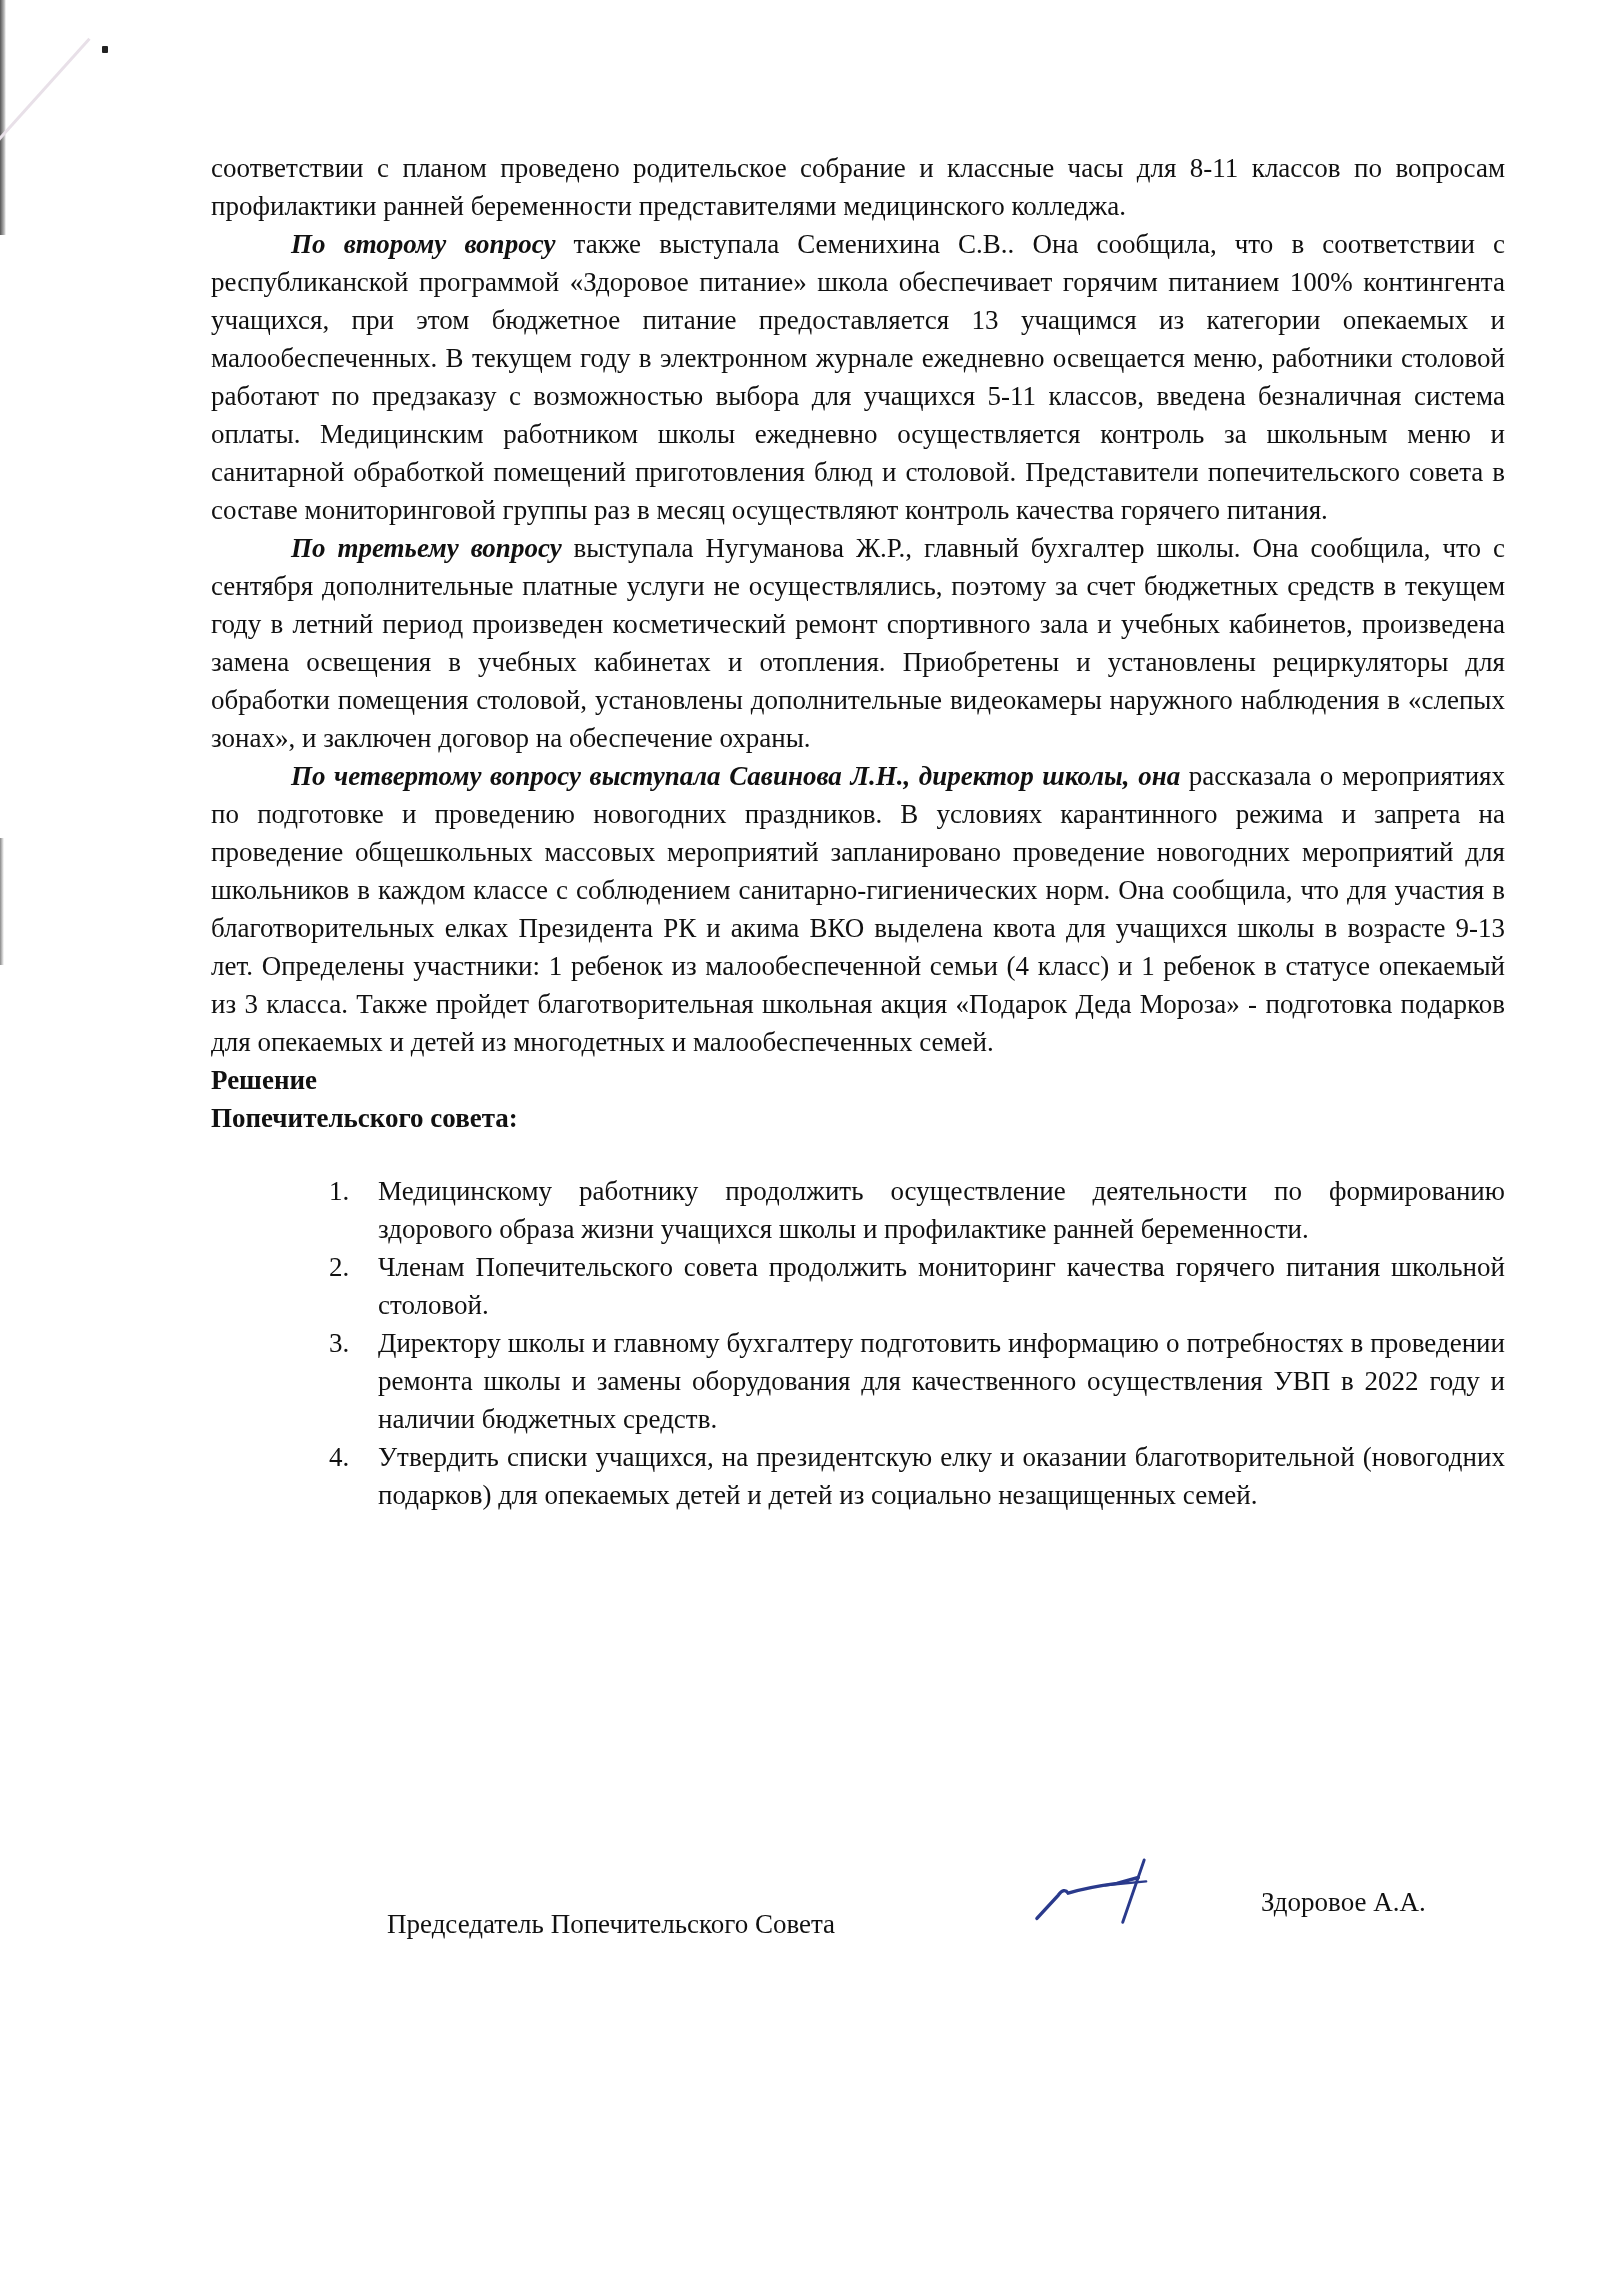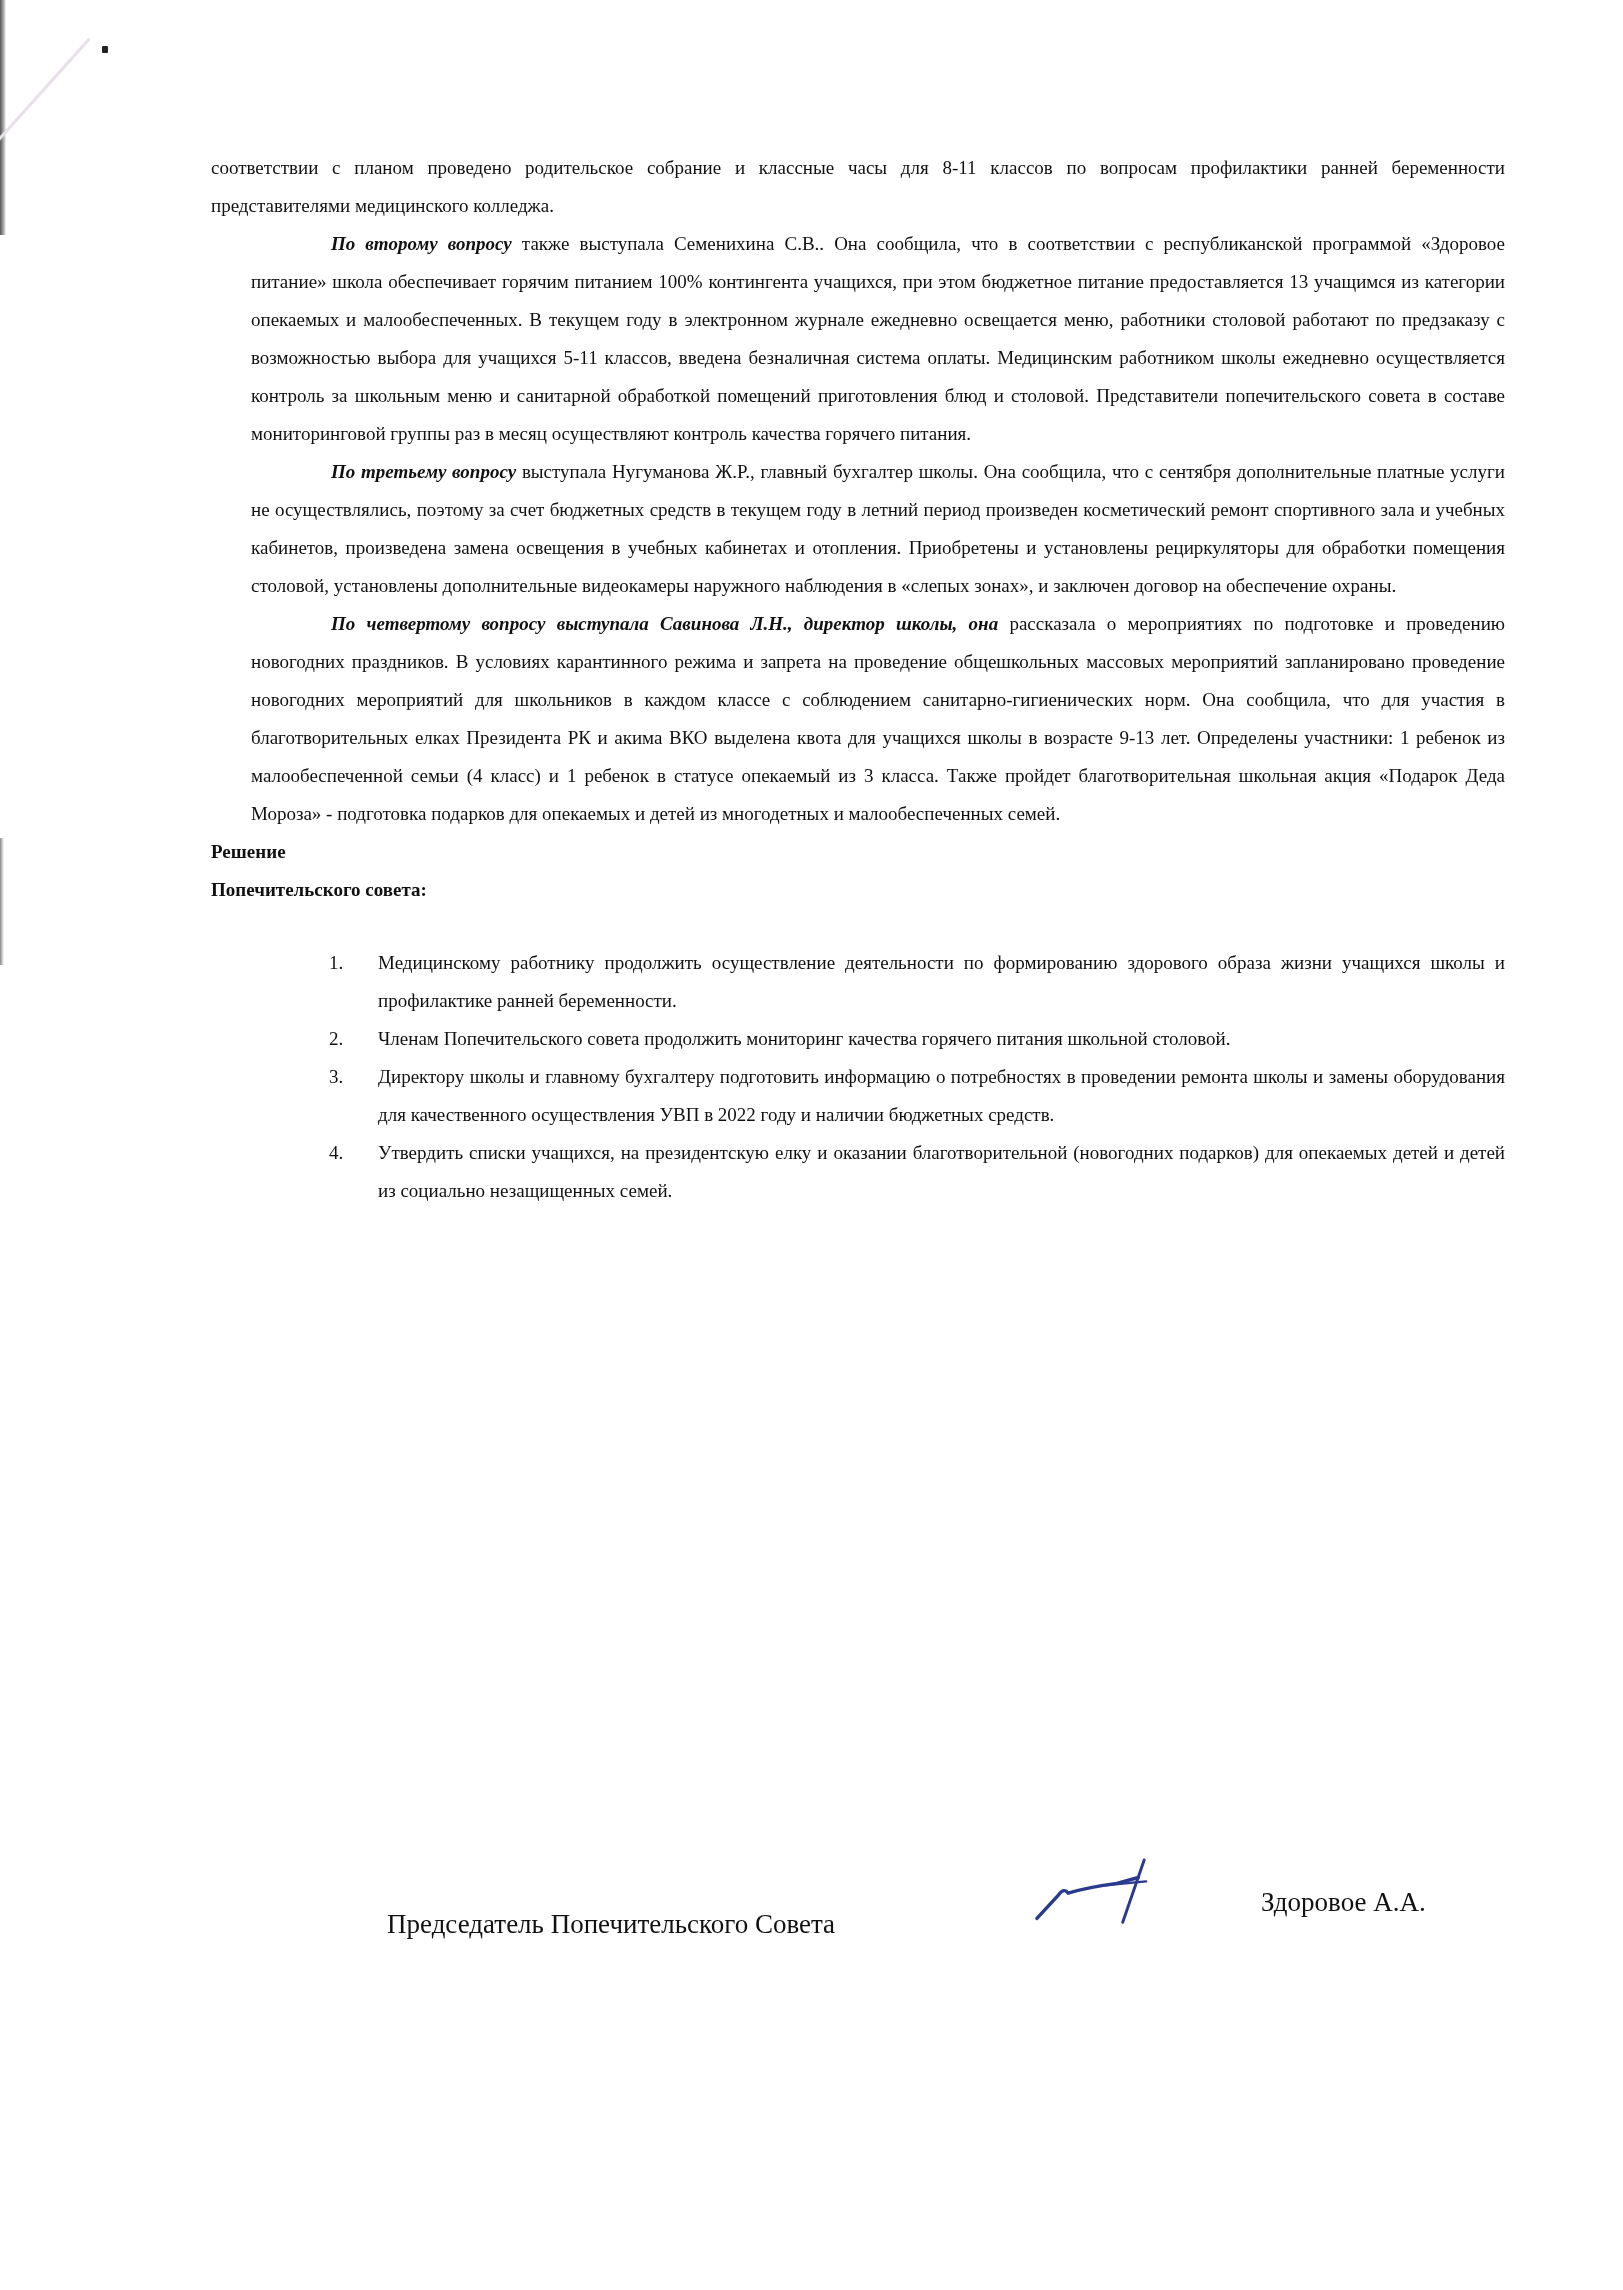--- a/index.html
+++ b/index.html
@@ -18,24 +18,24 @@
   .scan-streak {
     position: absolute; left: -9.8px; top: 147px; width: 147px; height: 2.9px;
     background: #e8e0e8; transform: rotate(-48deg); transform-origin: left top;
   }
   .scan-mark {
     position: absolute; left: 102px; top: 46px; width: 5.9px; height: 6.9px;
     background: #222; border-radius: 1px;
   }
   .page {
     position: absolute; left: 211px; top: 149px; width: 1294px;
-    font-size: 19px; line-height: 38px;
+    font-size: 27px; line-height: 38px;
   }
   p { margin: 0; text-align: justify; }
-  .indent { text-indent: 80px; margin-left: 40px; }
+  .indent { text-indent: 80px; }
   .bi { font-weight: bold; font-style: italic; }
   .center { font-weight: bold; }
   ol {
     margin: 35px 0 0 0; padding-left: 167px; list-style: none; counter-reset: item;
   }
   ol li {
     position: relative; text-align: justify; margin-bottom: 0;
   }
   ol li .num {
     position: absolute; left: -49px; top: 0;

